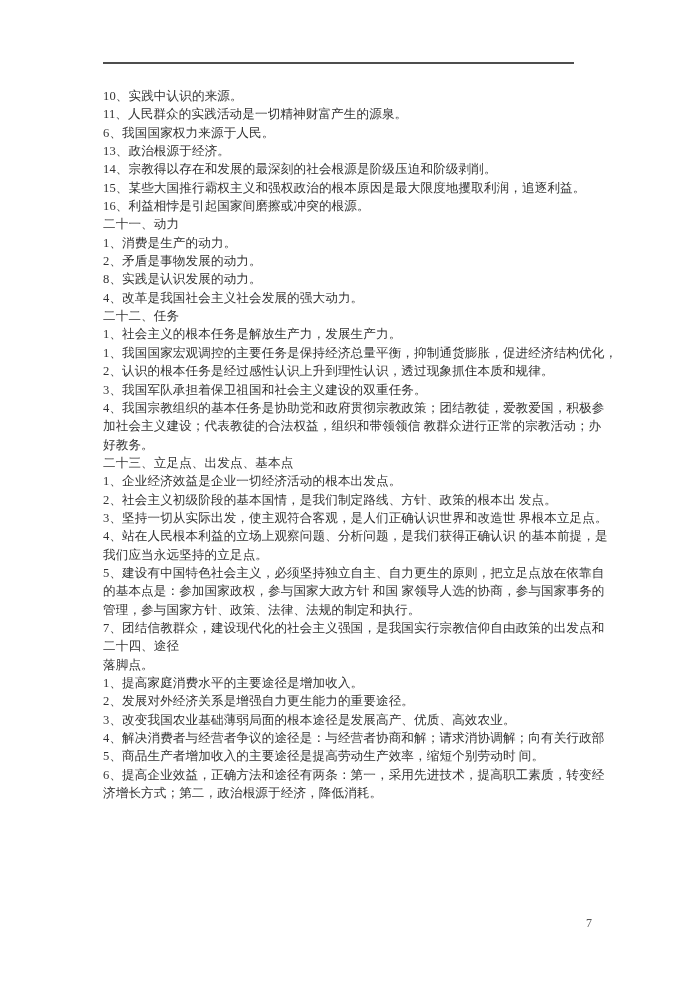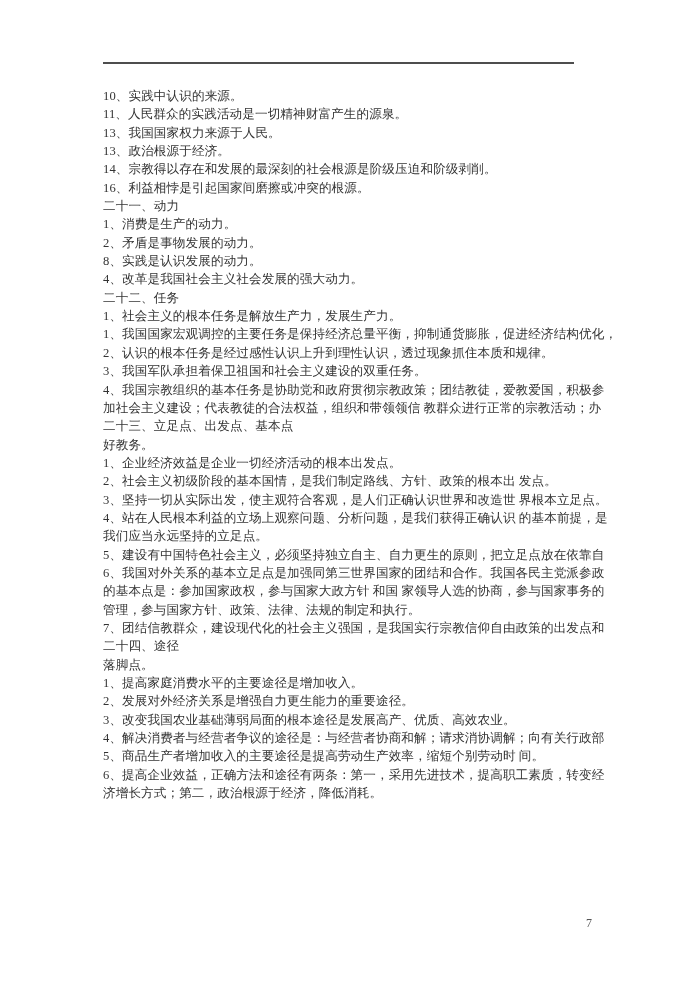--- a/index.html
+++ b/index.html
@@ -49,45 +49,45 @@
 </head>
 <body>
 
 <div class="page">
 
   <div class="header-rule"></div>
 
   <div class="text-block">
     <div class="ln">10、实践中认识的来源。</div>
     <div class="ln">11、人民群众的实践活动是一切精神财富产生的源泉。</div>
-    <div class="ln">13、我国国家权力来源于人民。</div>
+    <div class="ln">6、我国国家权力来源于人民。</div>
     <div class="ln">13、政治根源于经济。</div>
     <div class="ln">14、宗教得以存在和发展的最深刻的社会根源是阶级压迫和阶级剥削。</div>
+    <div class="ln">15、某些大国推行霸权主义和强权政治的根本原因是最大限度地攫取利润，追逐利益。</div>
     <div class="ln">16、利益相悖是引起国家间磨擦或冲突的根源。</div>
     <div class="ln">二十一、动力</div>
     <div class="ln">1、消费是生产的动力。</div>
     <div class="ln">2、矛盾是事物发展的动力。</div>
     <div class="ln">8、实践是认识发展的动力。</div>
     <div class="ln">4、改革是我国社会主义社会发展的强大动力。</div>
     <div class="ln">二十二、任务</div>
     <div class="ln">1、社会主义的根本任务是解放生产力，发展生产力。</div>
     <div class="ln">1、我国国家宏观调控的主要任务是保持经济总量平衡，抑制通货膨胀，促进经济结构优化，</div>
     <div class="ln">2、认识的根本任务是经过感性认识上升到理性认识，透过现象抓住本质和规律。</div>
     <div class="ln">3、我国军队承担着保卫祖国和社会主义建设的双重任务。</div>
     <div class="ln">4、我国宗教组织的基本任务是协助党和政府贯彻宗教政策；团结教徒，爱教爱国，积极参</div>
     <div class="ln">加社会主义建设；代表教徒的合法权益，组织和带领领信 教群众进行正常的宗教活动；办</div>
+    <div class="ln">好教务。</div>
     <div class="ln">二十三、立足点、出发点、基本点</div>
-    <div class="ln">好教务。</div>
     <div class="ln">1、企业经济效益是企业一切经济活动的根本出发点。</div>
     <div class="ln">2、社会主义初级阶段的基本国情，是我们制定路线、方针、政策的根本出 发点。</div>
     <div class="ln">3、坚持一切从实际出发，使主观符合客观，是人们正确认识世界和改造世 界根本立足点。</div>
     <div class="ln">4、站在人民根本利益的立场上观察问题、分析问题，是我们获得正确认识 的基本前提，是</div>
     <div class="ln">我们应当永远坚持的立足点。</div>
     <div class="ln">5、建设有中国特色社会主义，必须坚持独立自主、自力更生的原则，把立足点放在依靠自</div>
-    <div class="ln">6、我国对外关系的基本立足点是加强同第三世界国家的团结和合作。我国各民主党派参政</div>
     <div class="ln">的基本点是：参加国家政权，参与国家大政方针 和国 家领导人选的协商，参与国家事务的</div>
     <div class="ln">管理，参与国家方针、政策、法律、法规的制定和执行。</div>
     <div class="ln">7、团结信教群众，建设现代化的社会主义强国，是我国实行宗教信仰自由政策的出发点和</div>
     <div class="ln">二十四、途径</div>
     <div class="ln">落脚点。</div>
     <div class="ln">1、提高家庭消费水平的主要途径是增加收入。</div>
     <div class="ln">2、发展对外经济关系是增强自力更生能力的重要途径。</div>
     <div class="ln">3、改变我国农业基础薄弱局面的根本途径是发展高产、优质、高效农业。</div>
     <div class="ln">4、解决消费者与经营者争议的途径是：与经营者协商和解；请求消协调解；向有关行政部</div>
     <div class="ln">5、商品生产者增加收入的主要途径是提高劳动生产效率，缩短个别劳动时 间。</div>

